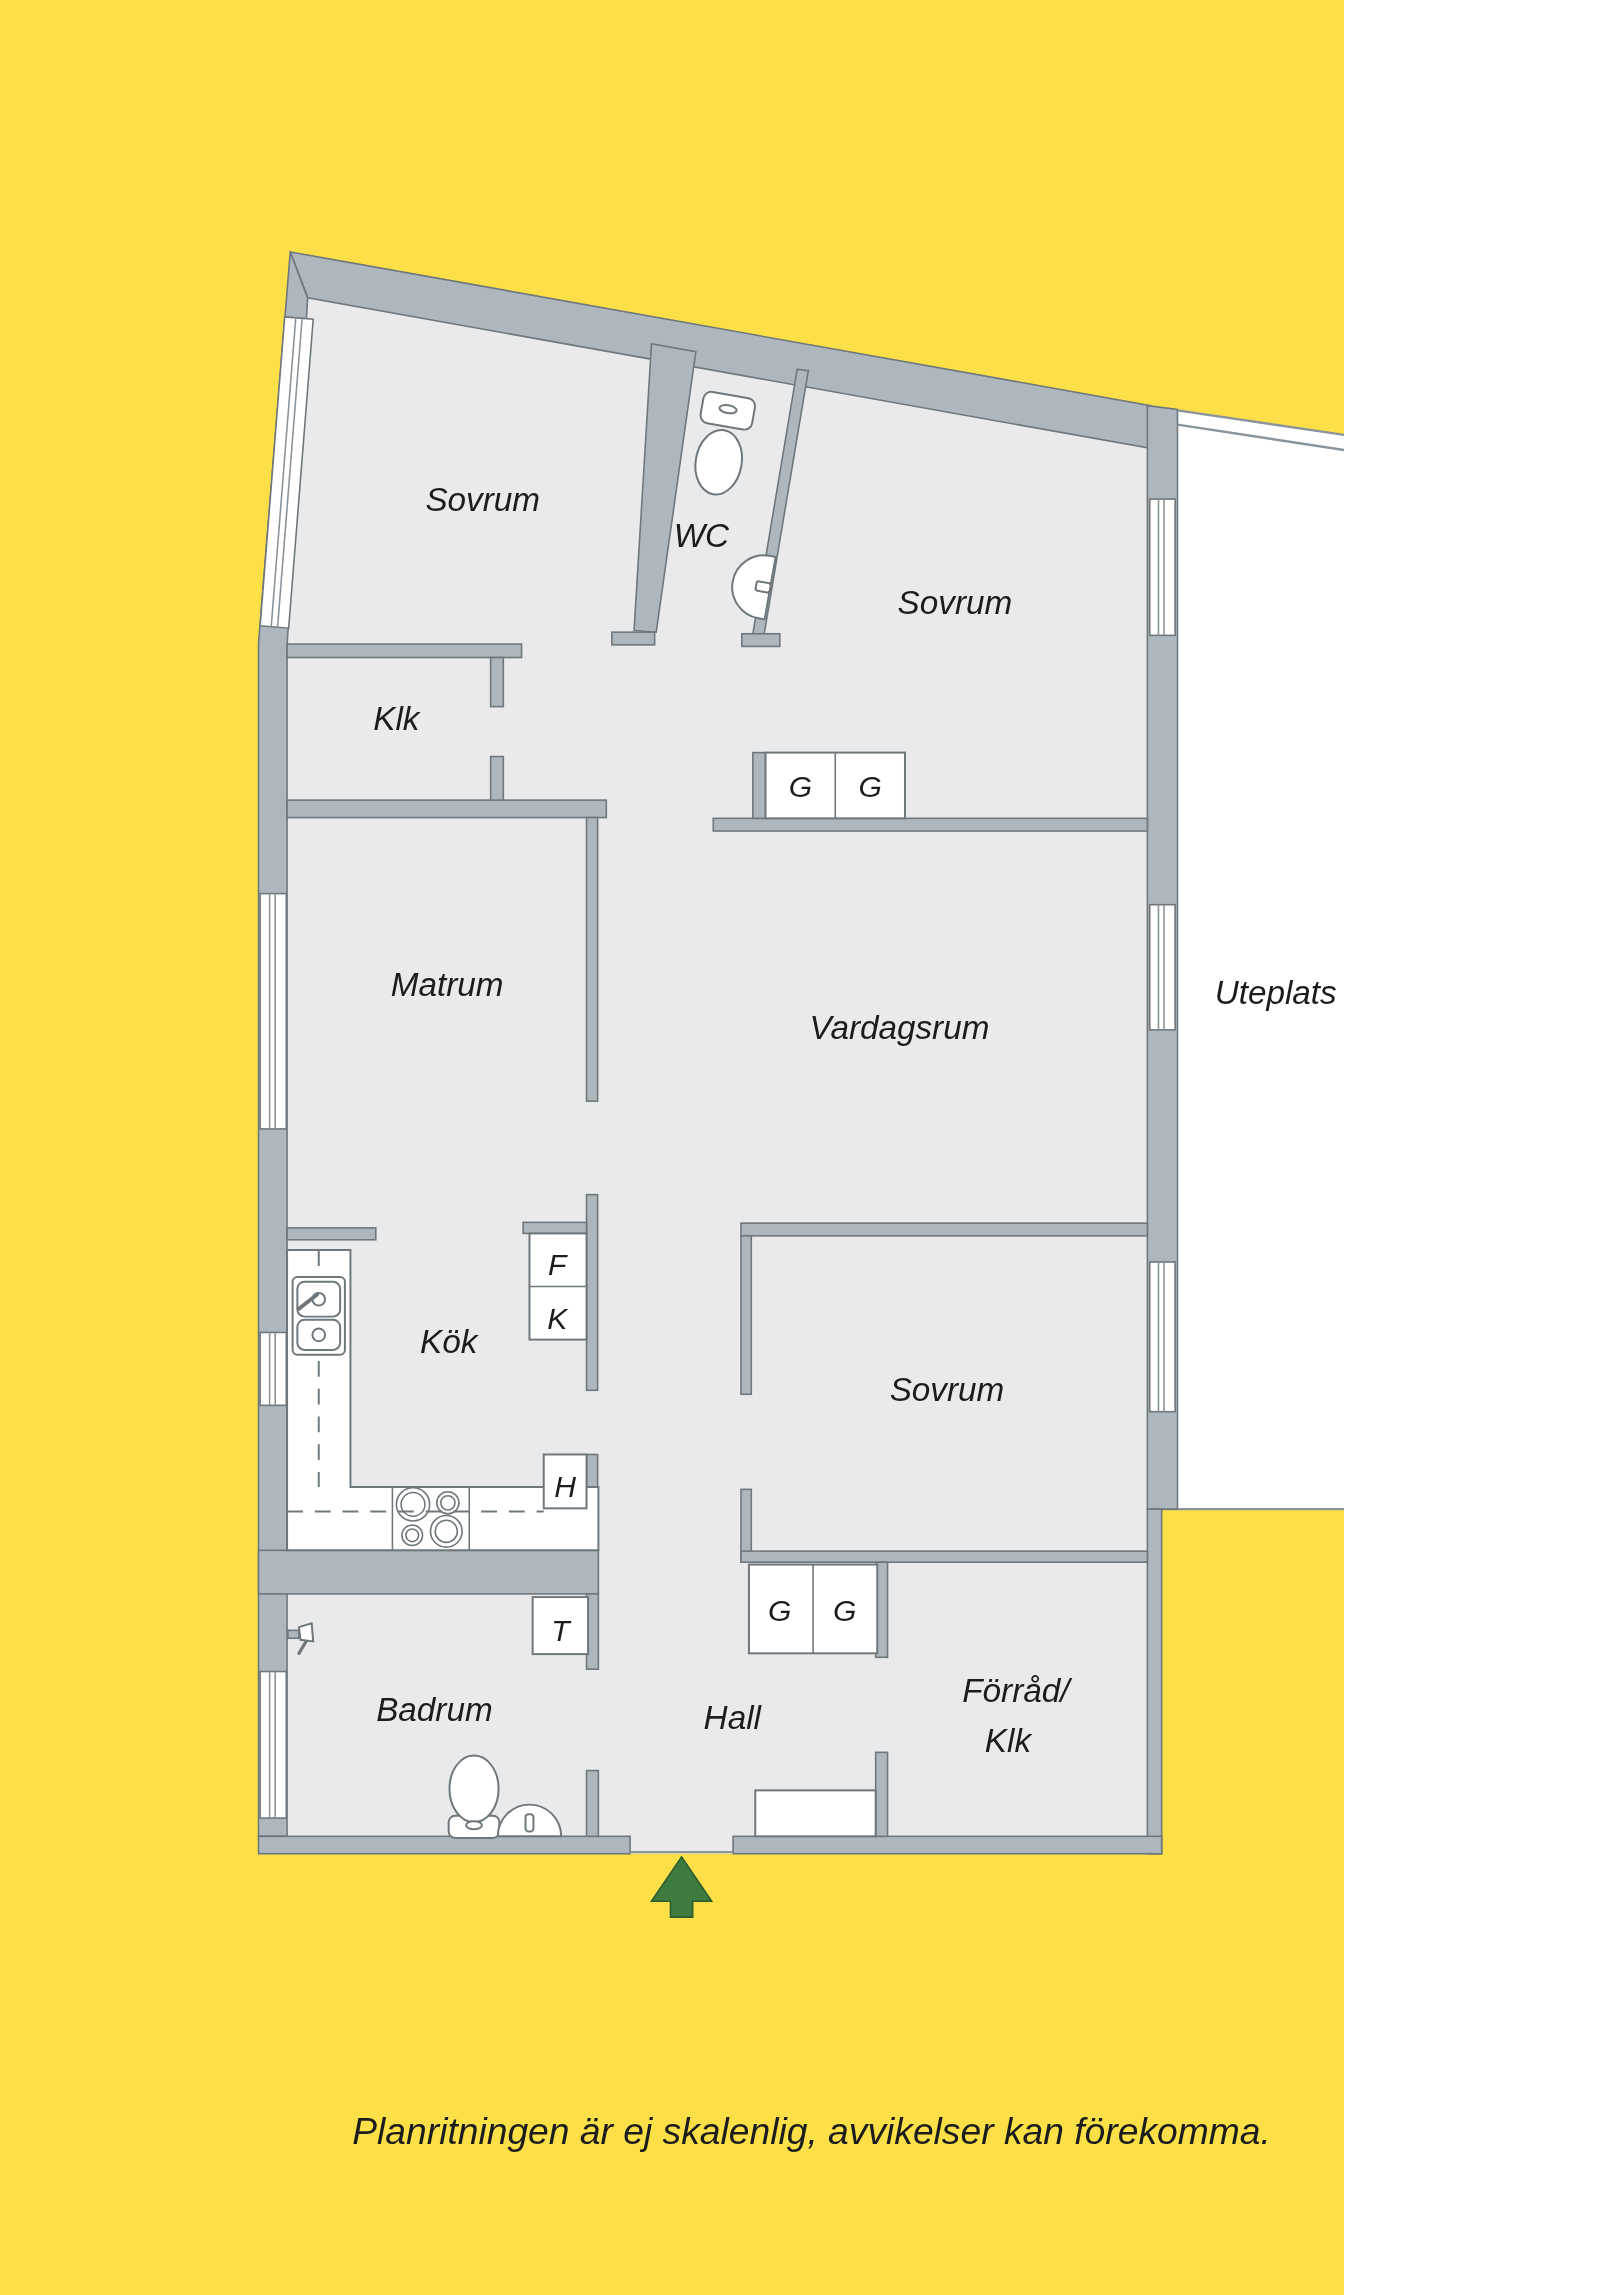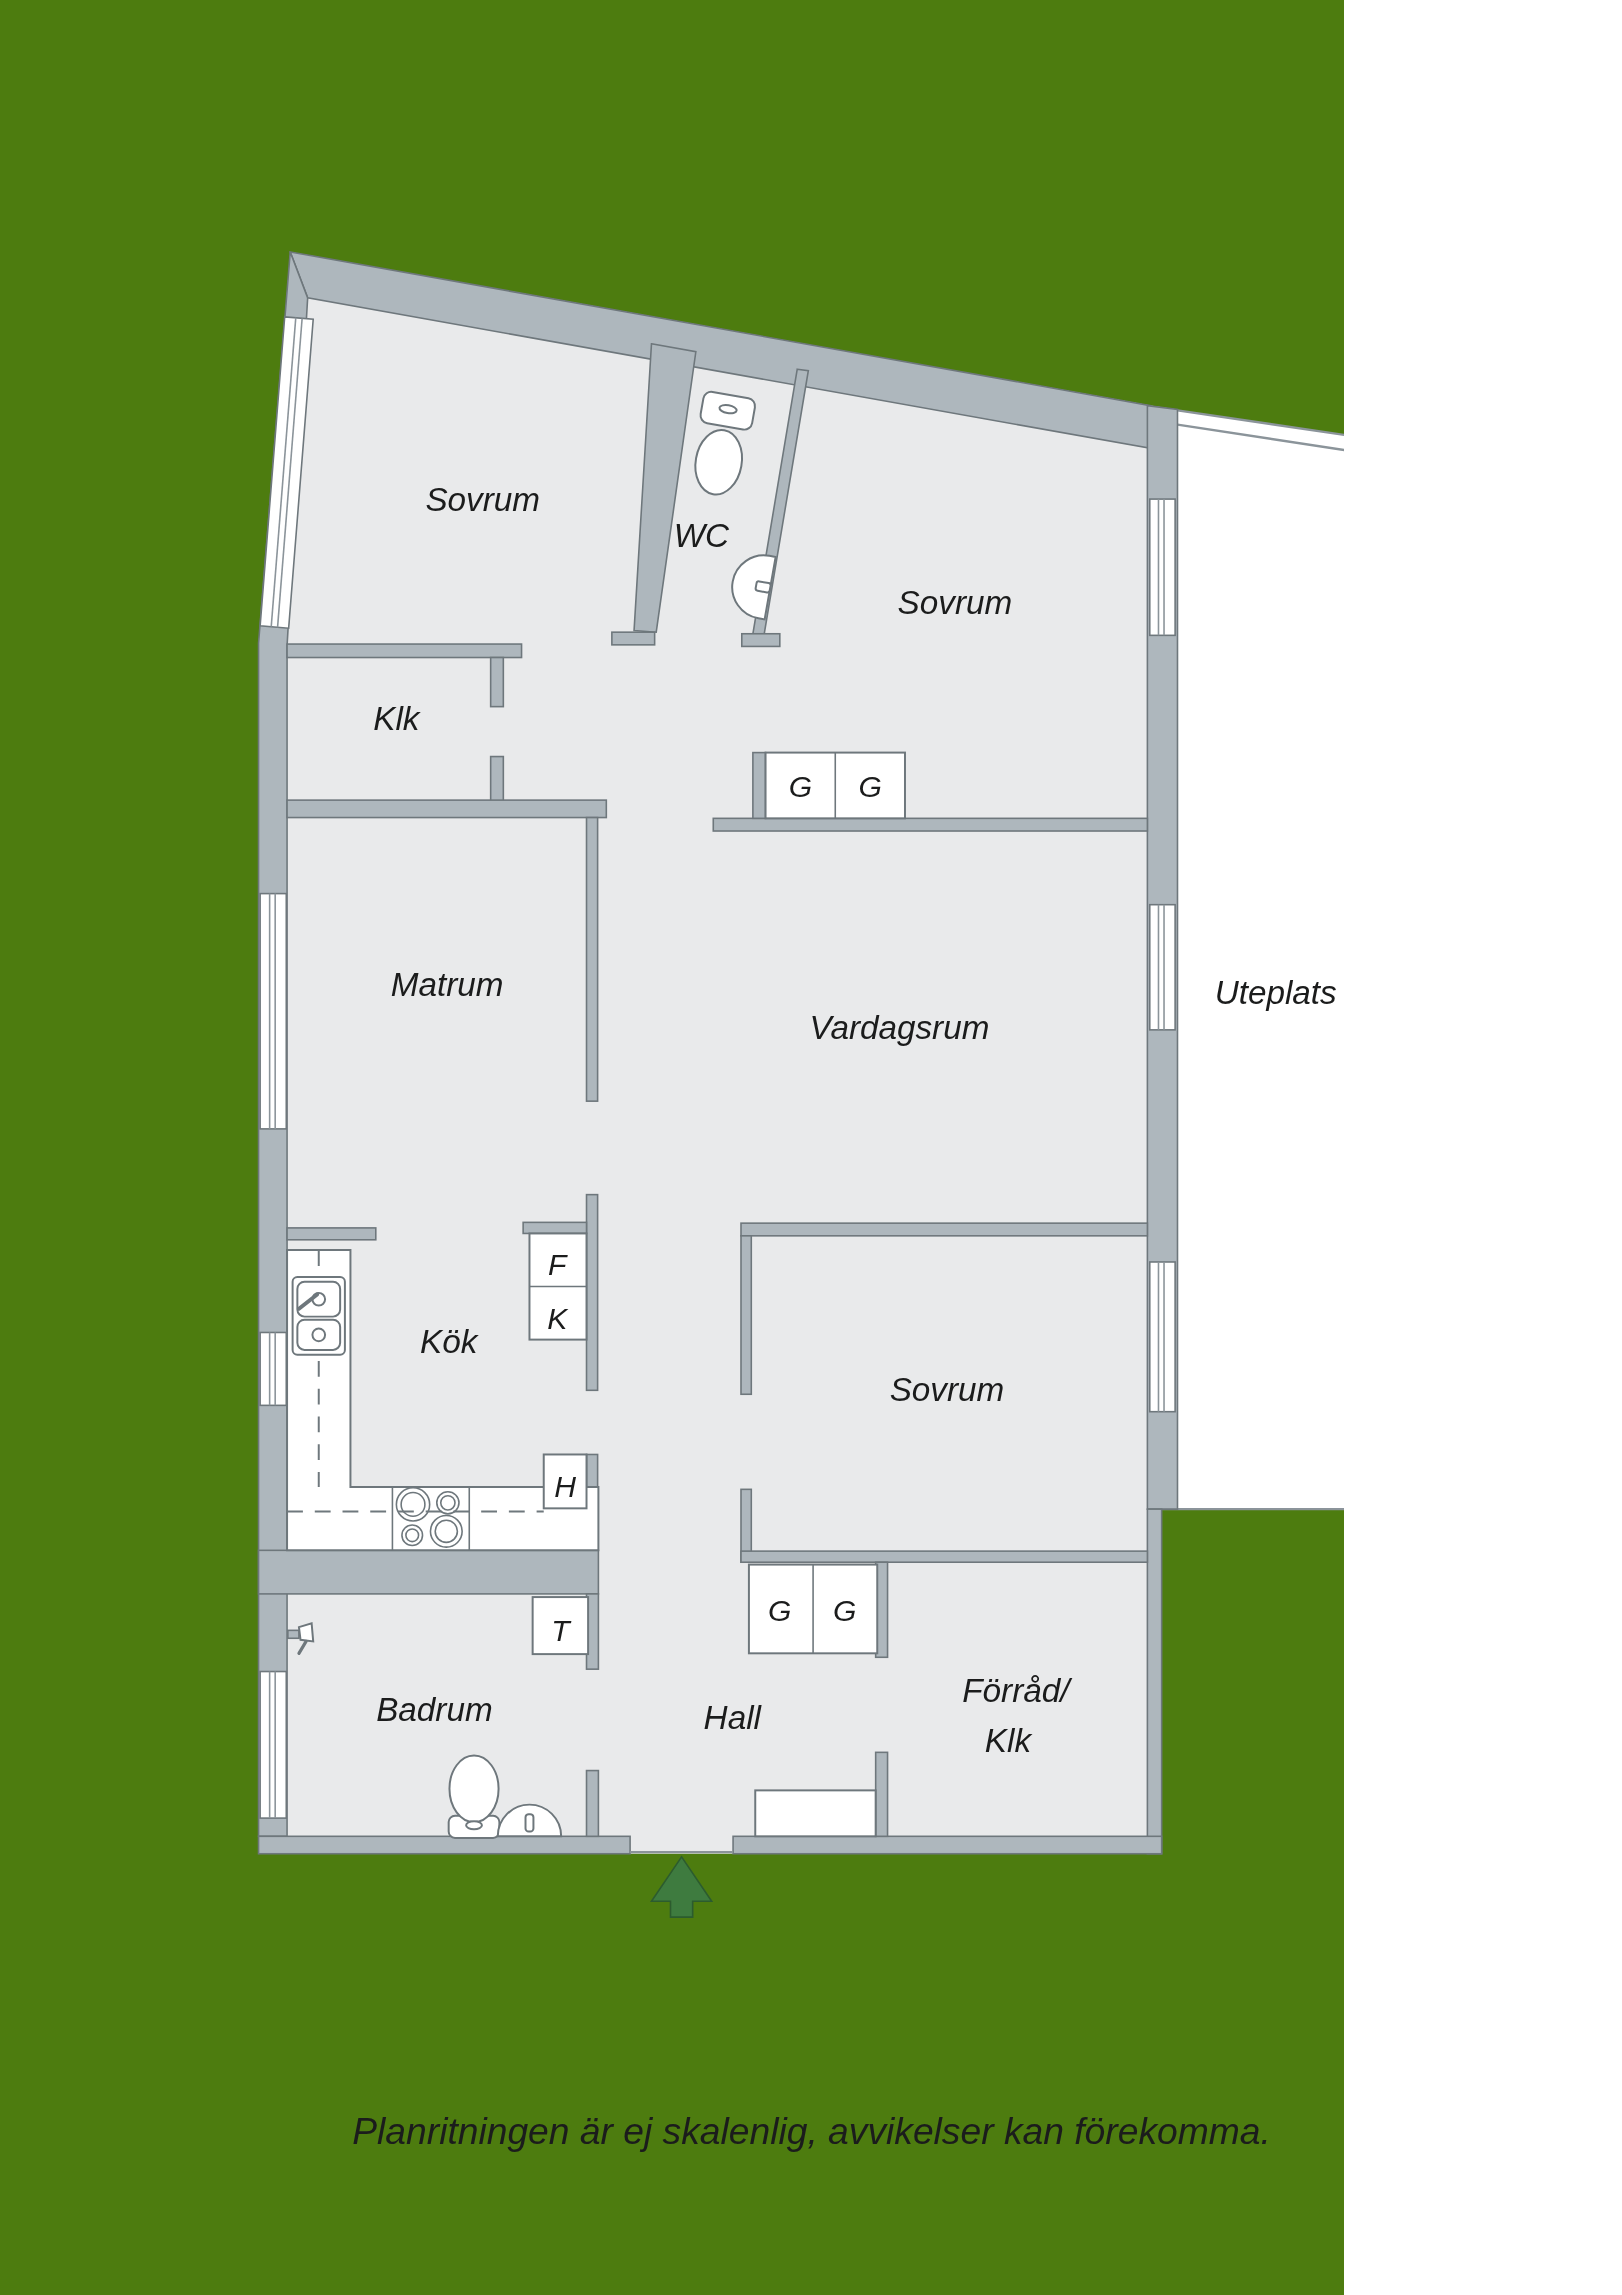--- a/index.html
+++ b/index.html
@@ -1,16 +1,16 @@
 <!DOCTYPE html>
 <html style="font-size:12.7px"><head>
 <meta charset="utf-8">
 <style>
   html,body{margin:0;padding:0;background:#ffffff;}
-  .page{position:relative;width:1344px;height:2295px;background:#4d7c0f;overflow:hidden;
+  .page{position:relative;width:1344px;height:2295px;background:#fde047;overflow:hidden;
         font-family:"Liberation Sans",sans-serif;}
   svg{position:absolute;left:0;top:0;}
   .room-label{font-style:italic;font-size:42px;fill:#1b1c1c;text-anchor:middle;}
   .unit-label{font-style:italic;font-size:38px;fill:#1b1c1c;text-anchor:middle;}
   .caption{font-style:italic;font-size:47px;fill:#1b1c1c;text-anchor:middle;}
   .wall{fill:#aeb7bd;stroke:#6e777c;stroke-width:2;}
   .win{fill:#ffffff;stroke:#6e777c;stroke-width:2;}
   .winline{stroke:#8b949a;stroke-width:2;fill:none;}
   .fixture{fill:#ffffff;stroke:#6e777c;stroke-width:2.5;}
   .thinline{stroke:#8b949a;stroke-width:3;fill:none;}

